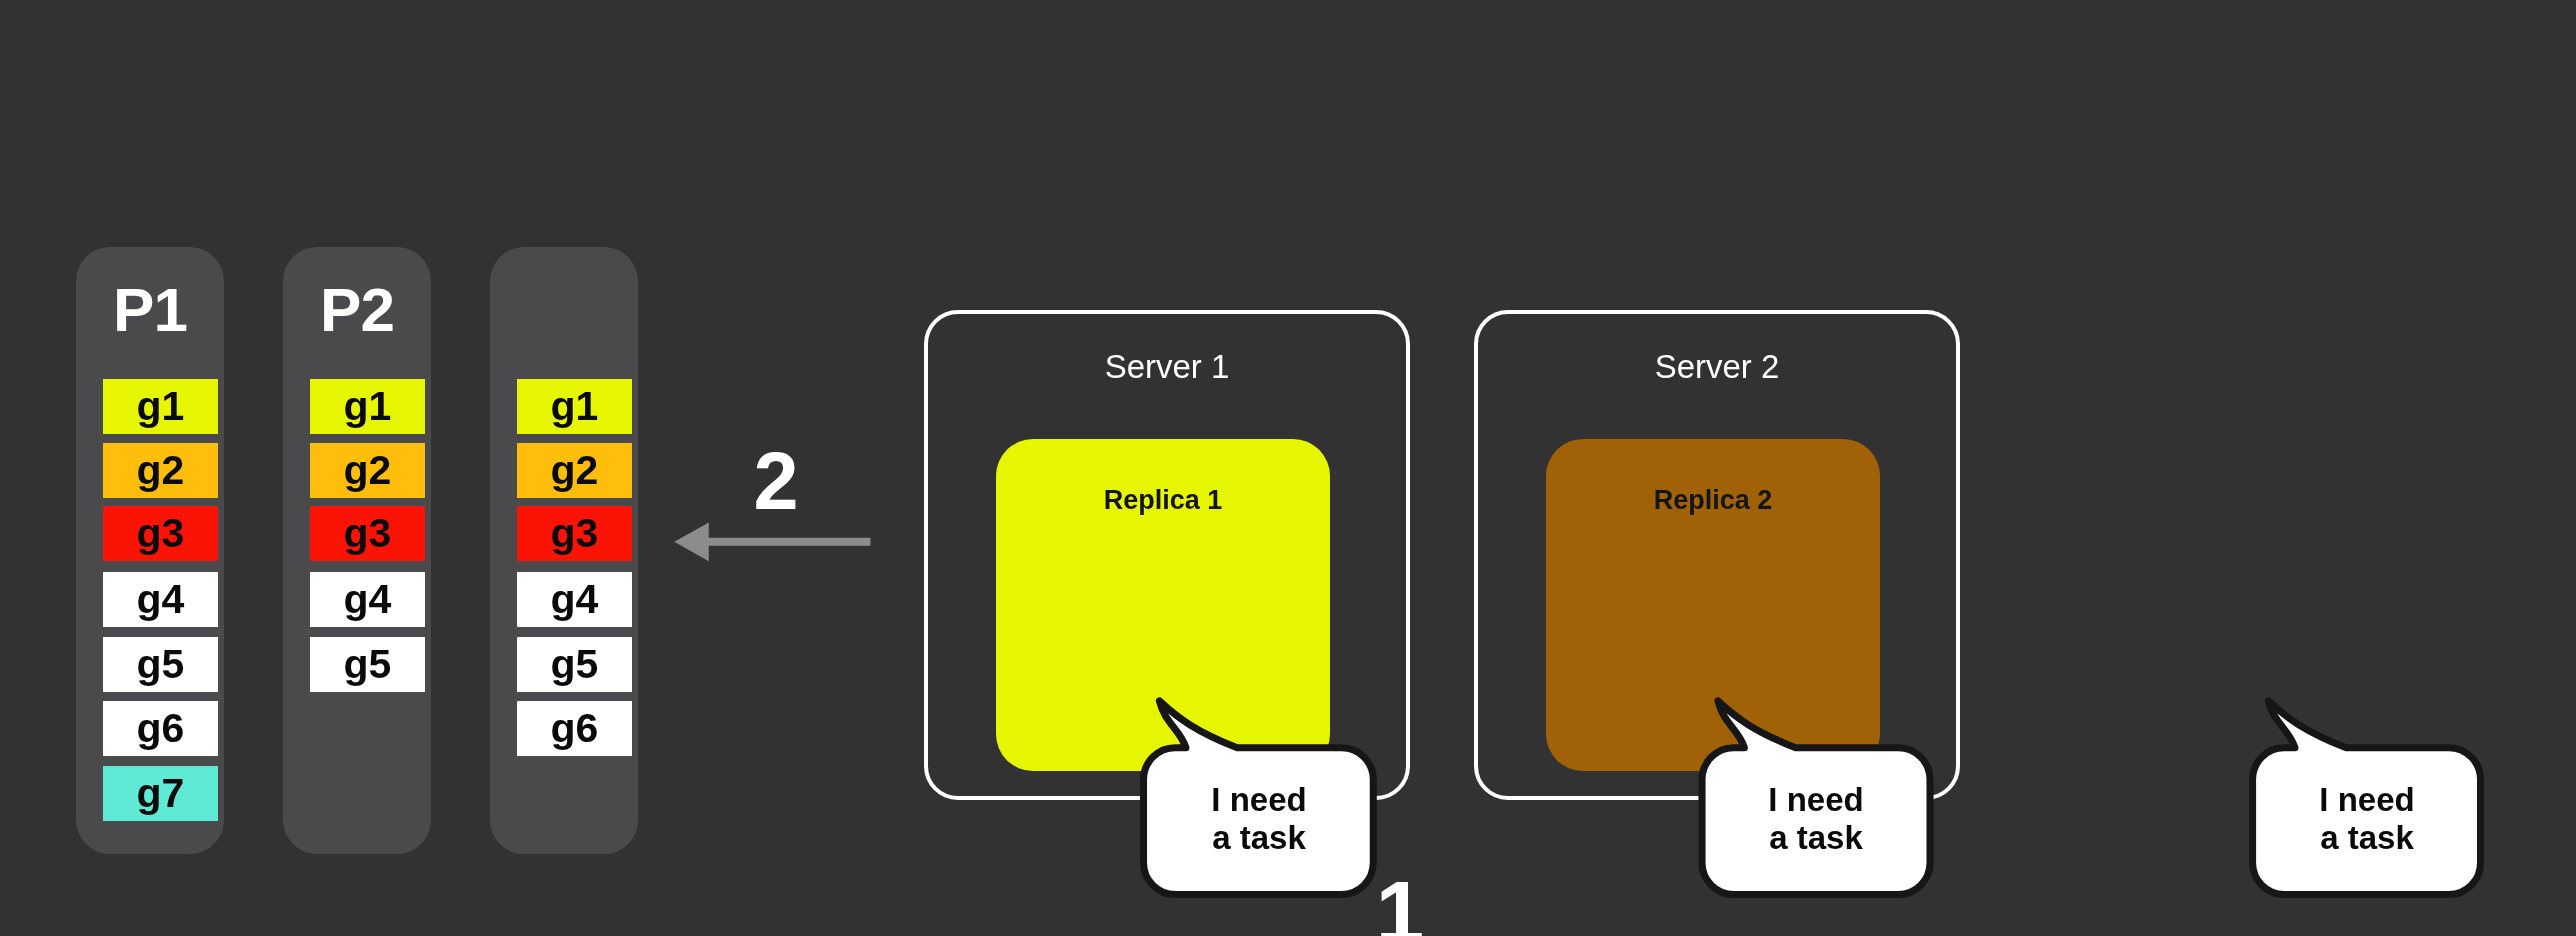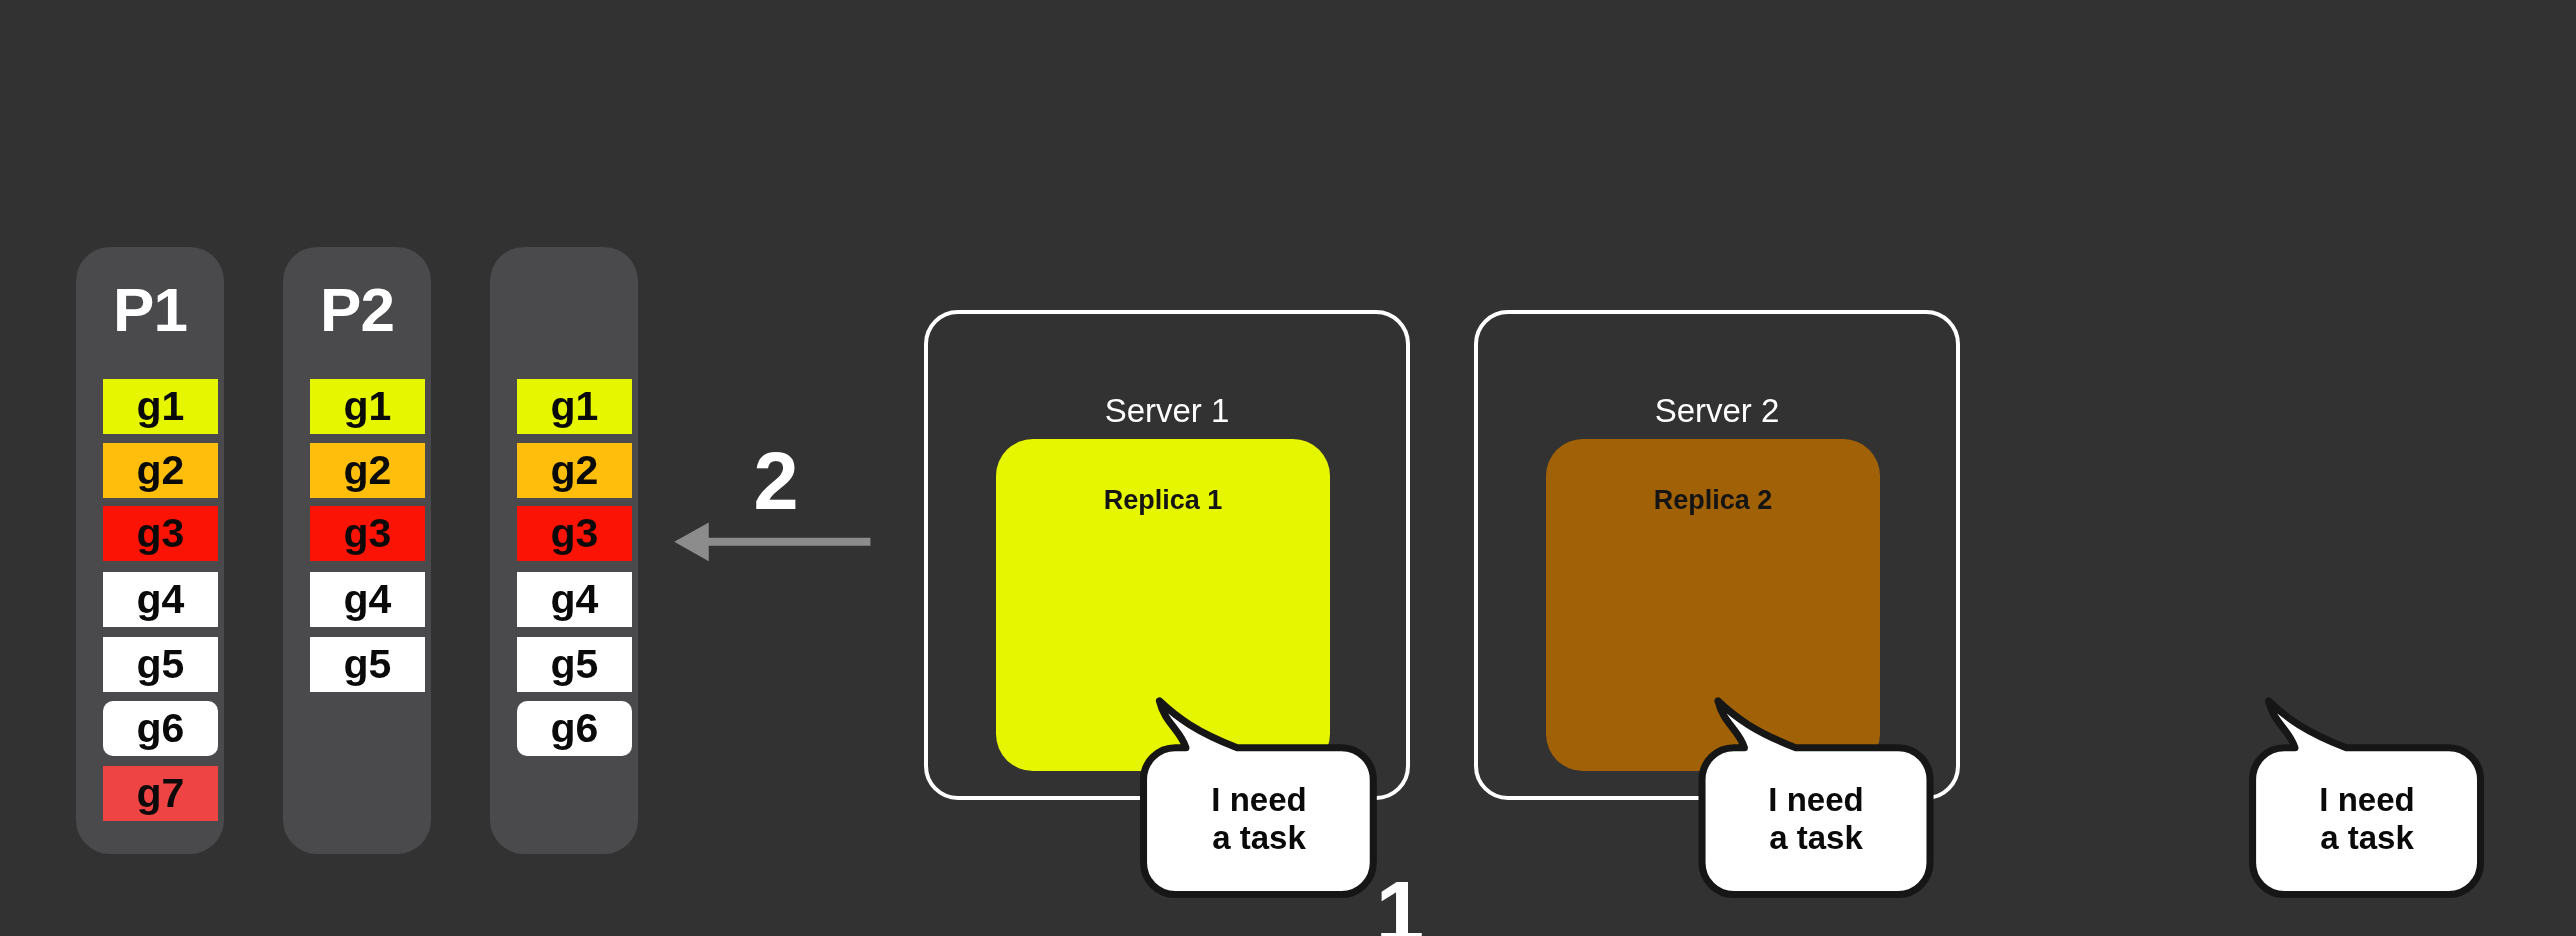--- a/index.html
+++ b/index.html
@@ -53,21 +53,21 @@
     font-weight: 700;
     color: #0a0a0a;
     background: #ffffff;
     margin-left: 10px;
   }
   .r0 { top: 132px; }
   .r1 { top: 196px; }
   .r2 { top: 259px; }
   .r3 { top: 325px; }
   .r4 { top: 390px; }
-  .r5 { top: 454px; border-radius: 10px; }
+  .r5 { top: 454px; }
   .r6 { top: 519px; }
 
   
   .server {
     position: absolute;
     top: 310px;
     width: 486px;
     height: 490px;
     border: 4.4px solid #ffffff;
     border-radius: 34px;
@@ -78,21 +78,20 @@
   .server-3 { left: 2024px; }
   .server-title {
     position: absolute;
     top: 34px;
     left: 0;
     width: 100%;
     text-align: center;
     font-size: 33px;
     font-weight: 500;
     color: #ffffff;
-    margin-top: 44px;
   }
   .replica {
     position: absolute;
     left: 68px;
     top: 125px;
     width: 334px;
     height: 332px;
     border-radius: 37px;
     text-align: center;
   }
@@ -150,21 +149,21 @@
 <div id="stage">
 
   <div class="col col-p1">
     <div class="col-title">P1</div>
     <div class="cell r0" style="background: rgb(230, 245, 0);">g1</div>
     <div class="cell r1" style="background: rgb(255, 190, 11);">g2</div>
     <div class="cell r2" style="background: rgb(251, 20, 5);">g3</div>
     <div class="cell r3" style="background: rgb(255, 255, 255);">g4</div>
     <div class="cell r4" style="background: rgb(255, 255, 255);">g5</div>
     <div class="cell r5" style="background: rgb(255, 255, 255);">g6</div>
-    <div class="cell r6" style="background: #ef4444;">g7</div>
+    <div class="cell r6" style="background: #5eead4;">g7</div>
   </div>
 
   <div class="col col-p2">
     <div class="col-title">P2</div>
     <div class="cell r0" style="background: rgb(230, 245, 0);">g1</div>
     <div class="cell r1" style="background: rgb(255, 190, 11);">g2</div>
     <div class="cell r2" style="background: rgb(251, 20, 5);">g3</div>
     <div class="cell r3" style="background: rgb(255, 255, 255);">g4</div>
     <div class="cell r4" style="background: rgb(255, 255, 255);">g5</div>
   </div>

